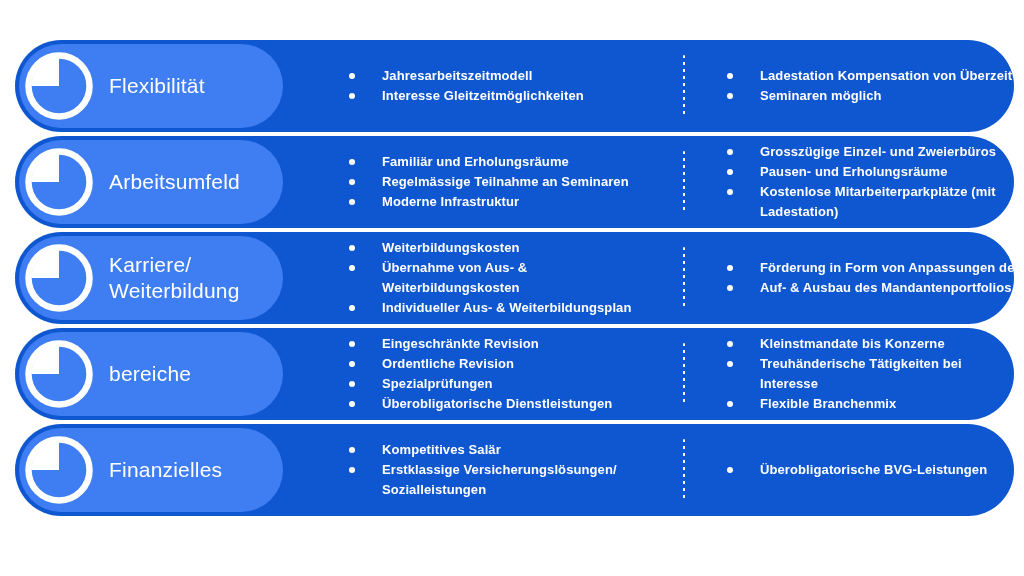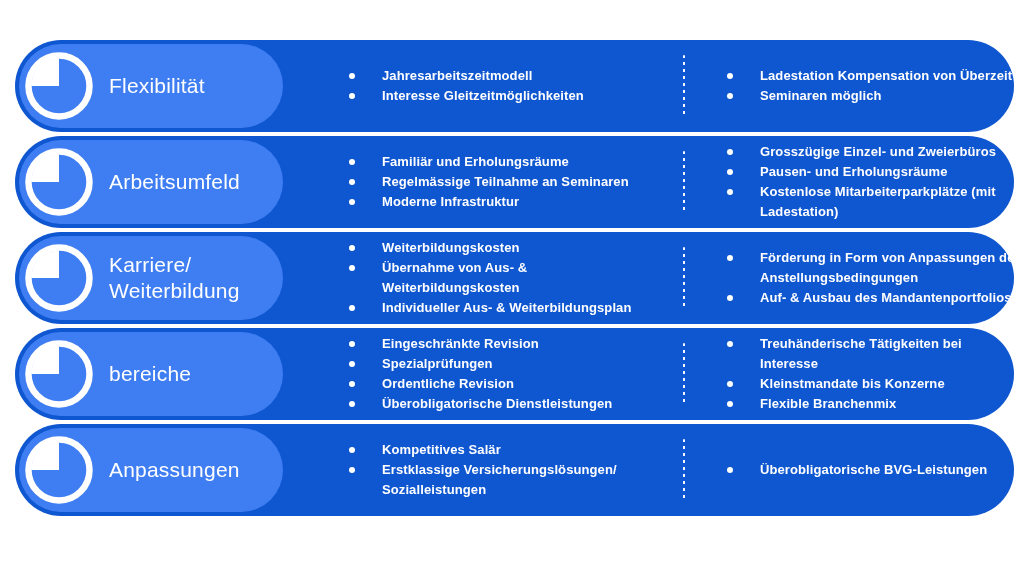--- a/index.html
+++ b/index.html
@@ -168,21 +168,20 @@
             <div class="bullet-line">Weiterbildungskosten</div>
           </li>
           <li class="bullet-item">
             <div class="bullet-line">Individueller Aus- &amp; Weiterbildungsplan</div>
           </li>
         </ul>
     <div class="divider"></div>
     <ul class="bullets right">
           <li class="bullet-item">
             <div class="bullet-line">Förderung in Form von Anpassungen der</div>
-            <div class="bullet-line">Anstellungsbedingungen</div>
           </li>
           <li class="bullet-item">
             <div class="bullet-line">Auf- &amp; Ausbau des Mandantenportfolios</div>
           </li>
         </ul>
   </div>
 
   <div class="row">
     <div class="inner-pill">
       <span class="icon-wrap">
@@ -193,54 +192,54 @@
       </span>
       <div class="label">
             <span class="label-line">bereiche</span>
           </div>
     </div>
     <ul class="bullets left">
           <li class="bullet-item">
             <div class="bullet-line">Eingeschränkte Revision</div>
           </li>
           <li class="bullet-item">
+            <div class="bullet-line">Ordentliche Revision</div>
+          </li>
+          <li class="bullet-item">
             <div class="bullet-line">Spezialprüfungen</div>
           </li>
           <li class="bullet-item">
-            <div class="bullet-line">Ordentliche Revision</div>
-          </li>
-          <li class="bullet-item">
             <div class="bullet-line">Überobligatorische Dienstleistungen</div>
           </li>
         </ul>
     <div class="divider"></div>
     <ul class="bullets right">
+          <li class="bullet-item">
+            <div class="bullet-line">Kleinstmandate bis Konzerne</div>
+          </li>
           <li class="bullet-item">
             <div class="bullet-line">Treuhänderische Tätigkeiten bei</div>
             <div class="bullet-line">Interesse</div>
           </li>
           <li class="bullet-item">
-            <div class="bullet-line">Kleinstmandate bis Konzerne</div>
-          </li>
-          <li class="bullet-item">
             <div class="bullet-line">Flexible Branchenmix</div>
           </li>
         </ul>
   </div>
 
   <div class="row">
     <div class="inner-pill">
       <span class="icon-wrap">
         <svg viewBox="0 0 80 80" aria-hidden="true">
           <circle cx="40" cy="40" r="33" fill="none" stroke="#ffffff" stroke-width="7"></circle>
           <path d="M 40 40 L 40 10 A 30 30 0 0 0 10 40 Z" fill="#ffffff"></path>
         </svg>
       </span>
       <div class="label">
-            <span class="label-line">Anpassungen</span>
+            <span class="label-line">Finanzielles</span>
           </div>
     </div>
     <ul class="bullets left">
           <li class="bullet-item">
             <div class="bullet-line">Kompetitives Salär</div>
           </li>
           <li class="bullet-item">
             <div class="bullet-line">Erstklassige Versicherungslösungen/</div>
             <div class="bullet-line">Sozialleistungen</div>
           </li>

